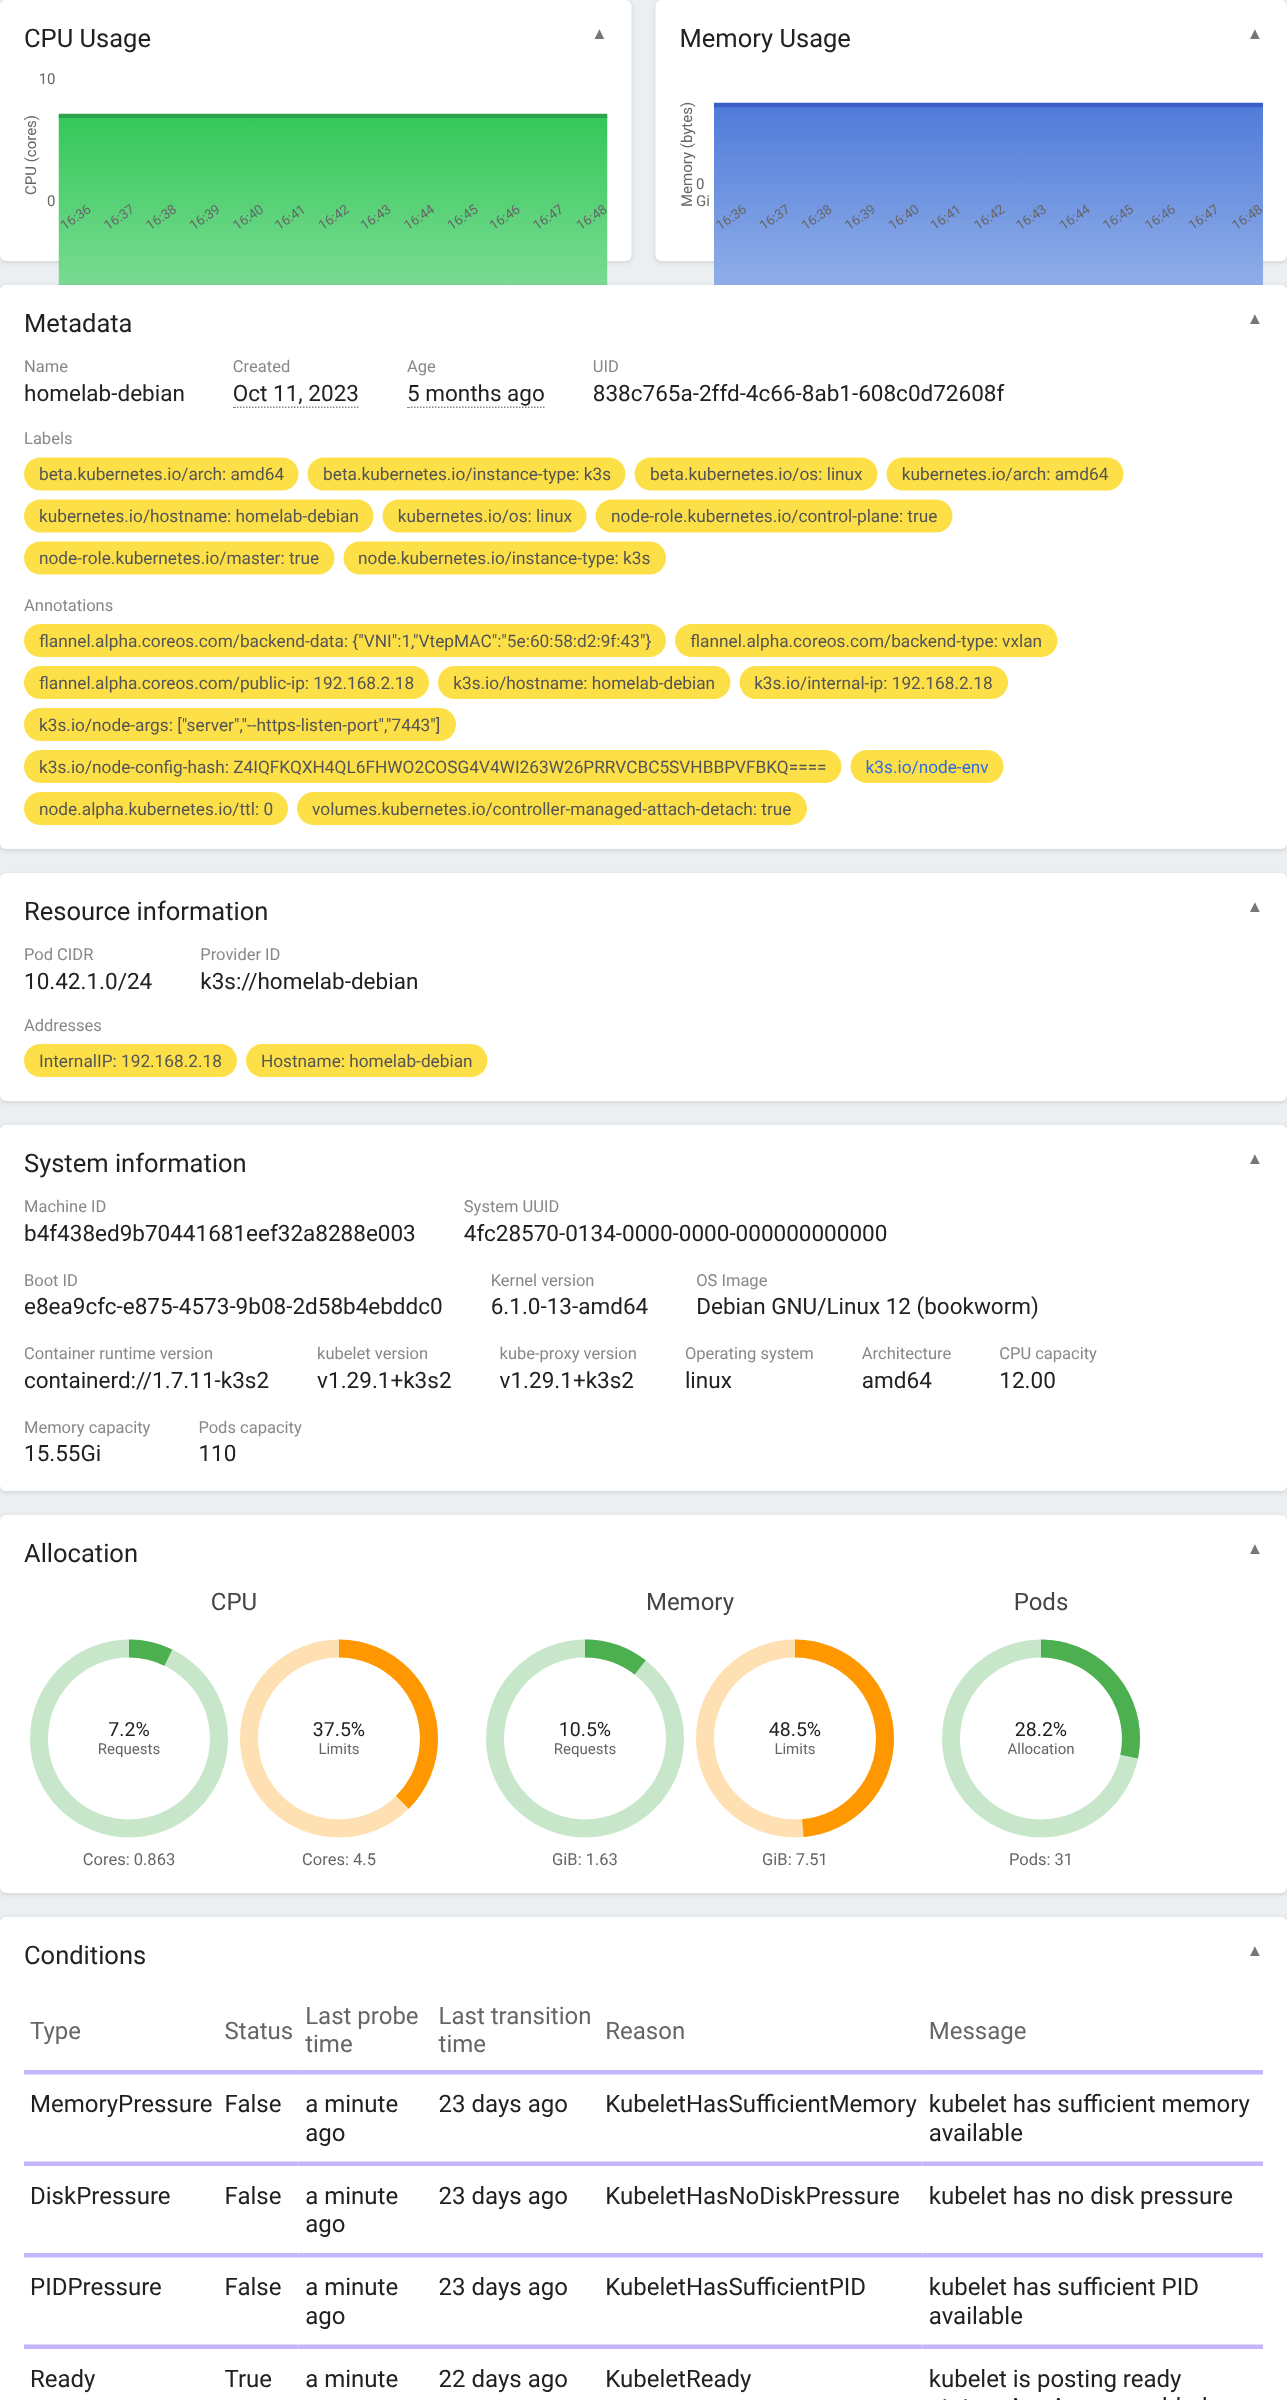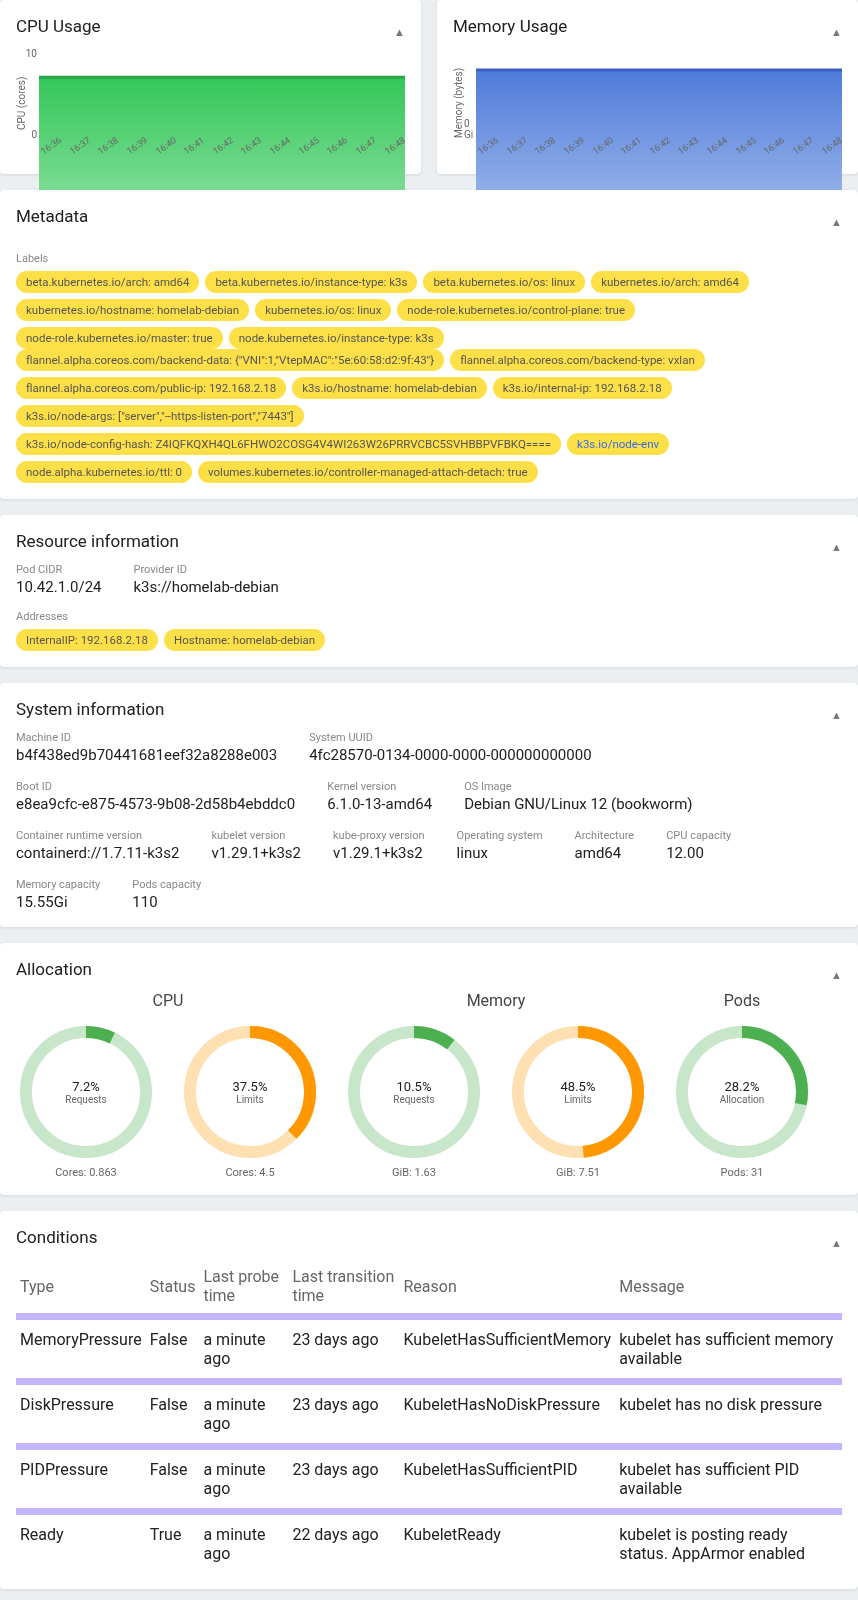--- a/index.html
+++ b/index.html
@@ -1,51 +1,51 @@
 <!DOCTYPE html>
 <html><head>
 <meta charset="utf-8">
 <style>
 * { box-sizing: border-box; margin: 0; padding: 0; }
 body { font-family: Roboto, -apple-system, sans-serif; background: #eceff1; color: #212121; font-size: 13px; }
 .page { padding: 0; }
 .row { display: flex; gap: 16px; padding: 0 0 16px 0; }
 .card { background: #fff; border-radius: 4px; box-shadow: 0 1px 3px rgba(0,0,0,0.1); padding: 16px; flex: 1; position: relative; }
 .card-title { font-size: 17px; font-weight: 400; margin-bottom: 12px; }
-.section-head { display: flex; justify-content: space-between; align-items: center; }
+.section-head { display: flex; justify-content: space-between; }
 .chev { color: #777; font-size: 11px; cursor: pointer; }
 .mini-chart { display: flex; align-items: stretch; height: 110px; }
 .mini-chart .ylab { writing-mode: vertical-rl; transform: rotate(180deg); font-size: 10px; color: #666; text-align: center; }
 .mini-chart .ytick { font-size: 10px; color: #666; width: 12px; display: flex; flex-direction: column; justify-content: space-between; align-items: flex-end; padding: 0 2px 18px 0; gap: 40px; }
 .mini-chart .plot { flex: 1; position: relative; }
 .mini-chart .area { position: absolute; left: 0; right: 0; bottom: 18px; top: 0; }
 .mini-chart .xticks { position: absolute; left: 0; right: 0; bottom: 0; display: flex; justify-content: space-between; font-size: 9px; color: #666; }
 .mini-chart .xticks span { transform: rotate(-35deg); transform-origin: top left; white-space: nowrap; }
 .kvgrid { display: flex; flex-wrap: wrap; gap: 16px 32px; }
 .kv .klabel { font-size: 11px; color: #888; margin-bottom: 2px; }
 .kv .kval { font-size: 15px; color: #212121; }
 .dotted { border-bottom: 1px dotted #888; }
 .sub-label { font-size: 11px; color: #888; margin: 14px 0 6px 0; }
 .chips { display: flex; flex-wrap: wrap; gap: 6px; }
 .chip { background: #fde047; border-radius: 12px; padding: 4px 10px; font-size: 11.5px; color: #555; white-space: nowrap; }
 .chip.link { color: #326ce5; }
 .alloc { display: flex; gap: 24px; overflow: hidden; }
 .alloc-group { display: flex; flex-direction: column; align-items: center; }
 .alloc-title { font-size: 16px; color: #444; margin-bottom: 12px; }
-.donuts { display: flex; gap: 24px; }
+.donuts { display: flex; }
 .donut-wrap { display: flex; flex-direction: column; align-items: center; }
 .donut { position: relative; width: 140px; height: 140px; }
 .donut svg { transform: rotate(-90deg); }
 .donut-center { position: absolute; inset: 0; display: flex; flex-direction: column; align-items: center; justify-content: center; }
 .donut-pct { font-size: 13px; }
 .donut-lbl { font-size: 10px; color: #666; }
 .donut-sub { font-size: 11px; color: #666; margin-top: 4px; }
 table.cond { width: 100%; border-collapse: collapse; font-size: 16px; }
 table.cond th { text-align: left; color: #666; font-weight: 400; padding: 8px 4px; }
-table.cond td { padding: 10px 4px; border-top: 7px solid #c4b5fd; vertical-align: top; margin-left: 20px; }
+table.cond td { padding: 10px 4px; border-top: 3px solid #c4b5fd; vertical-align: top; margin-left: 20px; }
 .listcard { display: flex; align-items: center; justify-content: flex-start; }
 </style>
 </head>
 <body>
 
 <div class="page">
 
   <div class="row">
     <div class="card">
       <div class="section-head">
@@ -128,32 +128,51 @@
       </div>
     </div>
   </div>
 
   <div class="row">
       <div class="card">
     <div class="section-head">
       <div class="card-title">Metadata</div>
       <span class="chev">▲</span>
     </div>
+    <div class="kvgrid">
+      <div class="kv">
+            <div class="klabel">Name</div>
+            <div class="kval">homelab-debian</div>
+          </div>
+      <div class="kv">
+            <div class="klabel">Created</div>
+            <div class="kval dotted">Oct 11, 2023</div>
+          </div>
+      <div class="kv">
+            <div class="klabel">Age</div>
+            <div class="kval dotted">5 months ago</div>
+          </div>
+      <div class="kv">
+            <div class="klabel">UID</div>
+            <div class="kval">838c765a-2ffd-4c66-8ab1-608c0d72608f</div>
+          </div>
+    </div>
     <div class="sub-label">Labels</div>
     <div class="chips" id="labels-chips">
           <span class="chip">beta.kubernetes.io/arch: amd64</span>
           <span class="chip">beta.kubernetes.io/instance-type: k3s</span>
           <span class="chip">beta.kubernetes.io/os: linux</span>
           <span class="chip">kubernetes.io/arch: amd64</span>
           <span class="chip">kubernetes.io/hostname: homelab-debian</span>
           <span class="chip">kubernetes.io/os: linux</span>
           <span class="chip">node-role.kubernetes.io/control-plane: true</span>
           <span class="chip">node-role.kubernetes.io/master: true</span>
           <span class="chip">node.kubernetes.io/instance-type: k3s</span>
         </div>
+    <div class="sub-label">Annotations</div>
     <div class="chips" id="annotations-chips">
           <span class="chip">flannel.alpha.coreos.com/backend-data: {"VNI":1,"VtepMAC":"5e:60:58:d2:9f:43"}</span>
           <span class="chip">flannel.alpha.coreos.com/backend-type: vxlan</span>
           <span class="chip">flannel.alpha.coreos.com/public-ip: 192.168.2.18</span>
           <span class="chip">k3s.io/hostname: homelab-debian</span>
           <span class="chip">k3s.io/internal-ip: 192.168.2.18</span>
           <span class="chip">k3s.io/node-args: ["server","--https-listen-port","7443"]</span>
           <span class="chip">k3s.io/node-config-hash: Z4IQFKQXH4QL6FHWO2COSG4V4WI263W26PRRVCBC5SVHBBPVFBKQ====</span>
           <span class="chip link">k3s.io/node-env</span>
           <span class="chip">node.alpha.kubernetes.io/ttl: 0</span>

